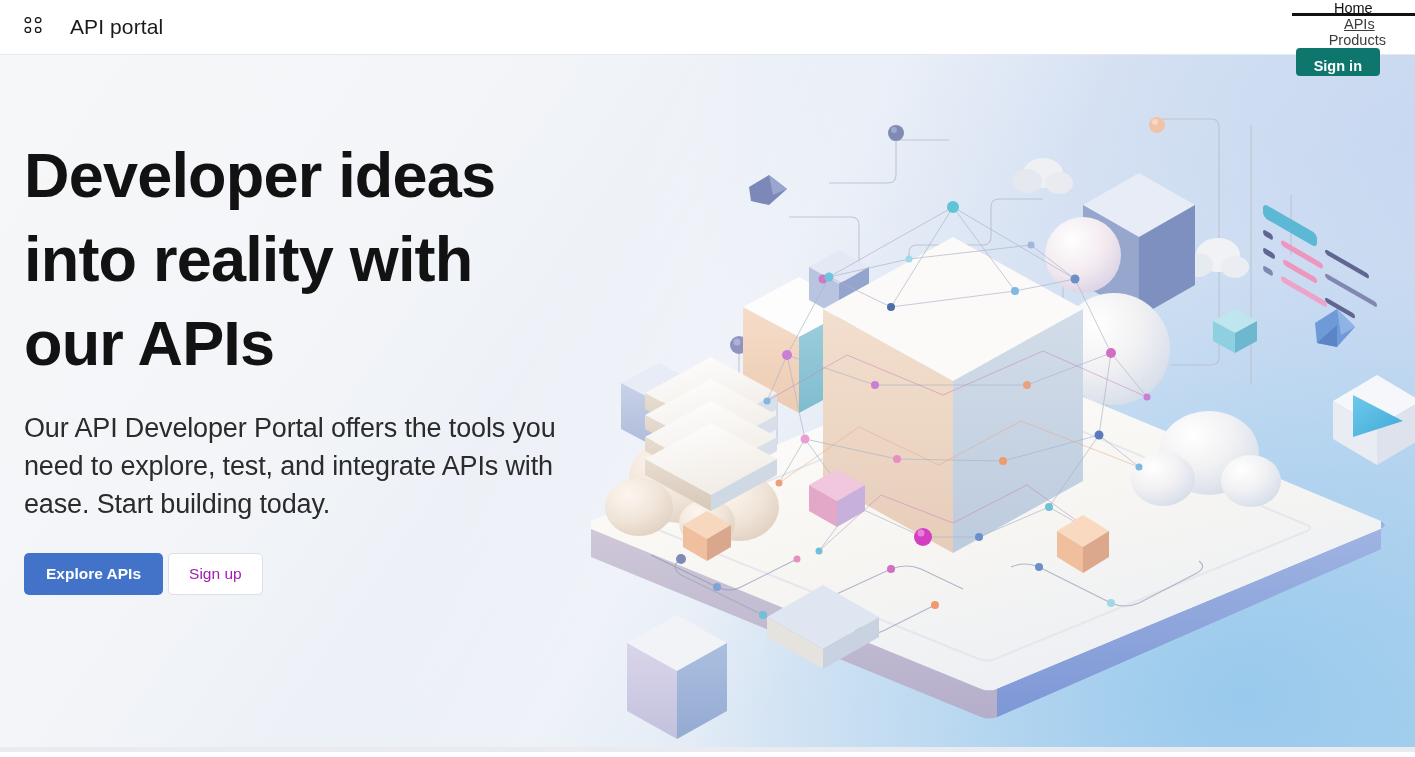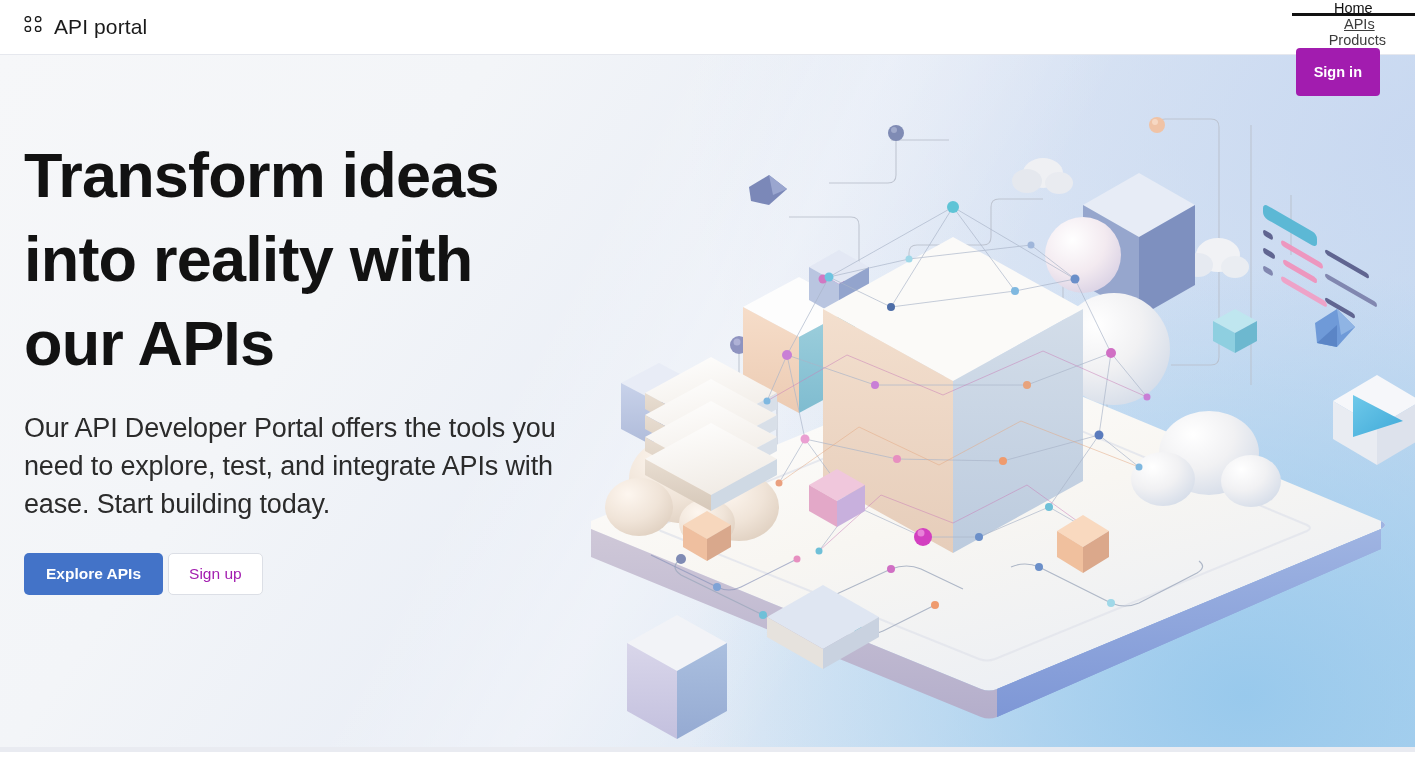--- a/index.html
+++ b/index.html
@@ -28,22 +28,22 @@
     height: 55px;
     background: #ffffff;
     border-bottom: 1px solid #e6e8ee;
     display: flex;
     align-items: center;
     z-index: 20;
   }
 
   .brand {
     display: flex;
-    align-items: center;
-    gap: 10px;
+    align-items: flex-end;
+    gap: 26px;
     margin-left: 22px;
     cursor: pointer;
   }
   .brand-icon {
     width: 22px; height: 22px;
     display: block;
   }
   .brand-name {
     font-size: 21px;
     color: #1a1a1a;
@@ -89,28 +89,28 @@
     height: 55px;
   }
 
   .signin-wrap {
     display: flex;
     align-items: center;
     height: 55px;
     padding: 0 35px 0 26px;
   }
   .btn-signin {
-    background: #a21caf;
+    background: #0f766e;
     color: #ffffff;
     border: none;
     border-radius: 4px;
     font-size: 14.5px;
     font-weight: bold;
     padding: 0 18px;
-    height: 48px;
+    height: 28px;
     line-height: 36px;
     cursor: pointer;
     font-family: inherit;
     white-space: nowrap;
   }
 
   
   .hero {
     position: absolute;
     top: 55px; left: 0;
@@ -594,21 +594,21 @@
           <path d="M726 288 L746 292 L746 270 Z" fill="#5b85c6"></path>
         </g>
         <g>
           <path d="M158 132 L178 120 L196 134 L178 150 L160 146 Z" fill="#7b88b8"></path>
           <path d="M178 120 L196 134 L182 140 Z" fill="#9aa6cf"></path>
         </g>
       </svg>
     </div>
 
     <div class="hero-copy">
-      <h1 class="hero-title">Transform ideas into reality with our APIs</h1>
+      <h1 class="hero-title">Developer ideas into reality with our APIs</h1>
       <p class="hero-sub">Our API Developer Portal offers the tools you need to explore, test, and integrate APIs with ease. Start building today.</p>
       <div class="hero-actions">
         <button class="btn-primary">Explore APIs</button>
         <button class="btn-secondary">Sign up</button>
       </div>
     </div>
 
     <div class="hero-bottom-strip"></div>
   </section>
 

